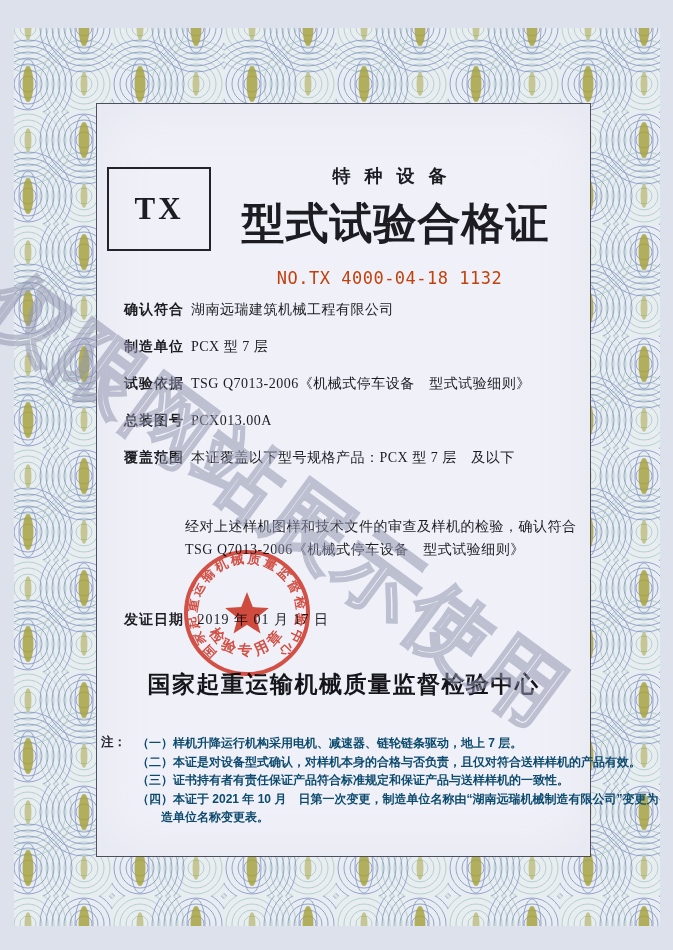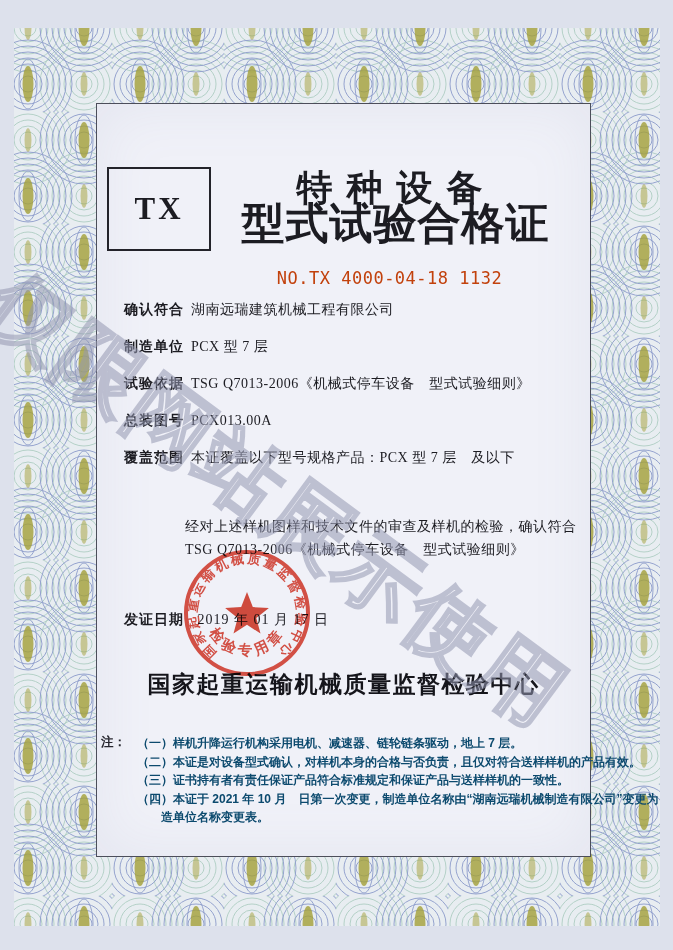--- a/index.html
+++ b/index.html
@@ -16,21 +16,21 @@
     position:absolute;left:96px;top:103px;width:493px;height:752px;
     background:#f0f1f8;border:1px solid #4c4e5a;z-index:2;
     box-shadow:inset 0 0 60px rgba(130,140,170,0.10);
   }
   .tx-box{
     position:absolute;left:10px;top:63px;width:100px;height:80px;
     border:2px solid #23232a;display:flex;align-items:center;justify-content:center;
   }
   .tx-label{font-size:31px;font-weight:bold;letter-spacing:3px;font-family:"Liberation Serif",serif;}
   .header-center{position:absolute;left:110px;right:18px;top:0;text-align:center;}
-  .title-small{position:absolute;left:0;right:0;top:60px;font-size:36px;letter-spacing:14px;padding-left:14px;font-weight:600;}
+  .title-small{position:absolute;left:0;right:0;top:60px;font-size:18px;letter-spacing:14px;padding-left:14px;font-weight:600;}
   .title-large{position:absolute;left:12px;right:0;top:91px;font-size:43px;font-weight:600;letter-spacing:1px;}
   .cert-no{position:absolute;left:0;right:0;top:164px;font-size:17px;letter-spacing:0.5px;font-family:"DejaVu Sans Mono","Liberation Mono",monospace;color:#c2410c;}
   .fields{position:absolute;left:27px;top:197px;width:450px;}
   .field-row{height:37px;font-size:14px;white-space:nowrap;}
   .field-label{display:inline-block;width:67px;letter-spacing:1px;font-weight:600;}
   .field-value{letter-spacing:0.5px;}
   .statement{position:absolute;left:88px;top:411px;width:392px;font-size:14px;line-height:23px;letter-spacing:0.5px;}
   .issue-row{position:absolute;left:27px;top:507px;font-size:14px;white-space:nowrap;z-index:3;}
   .issue-label{display:inline-block;width:70px;letter-spacing:1px;font-weight:600;}
   .issue-date{letter-spacing:1px;}

